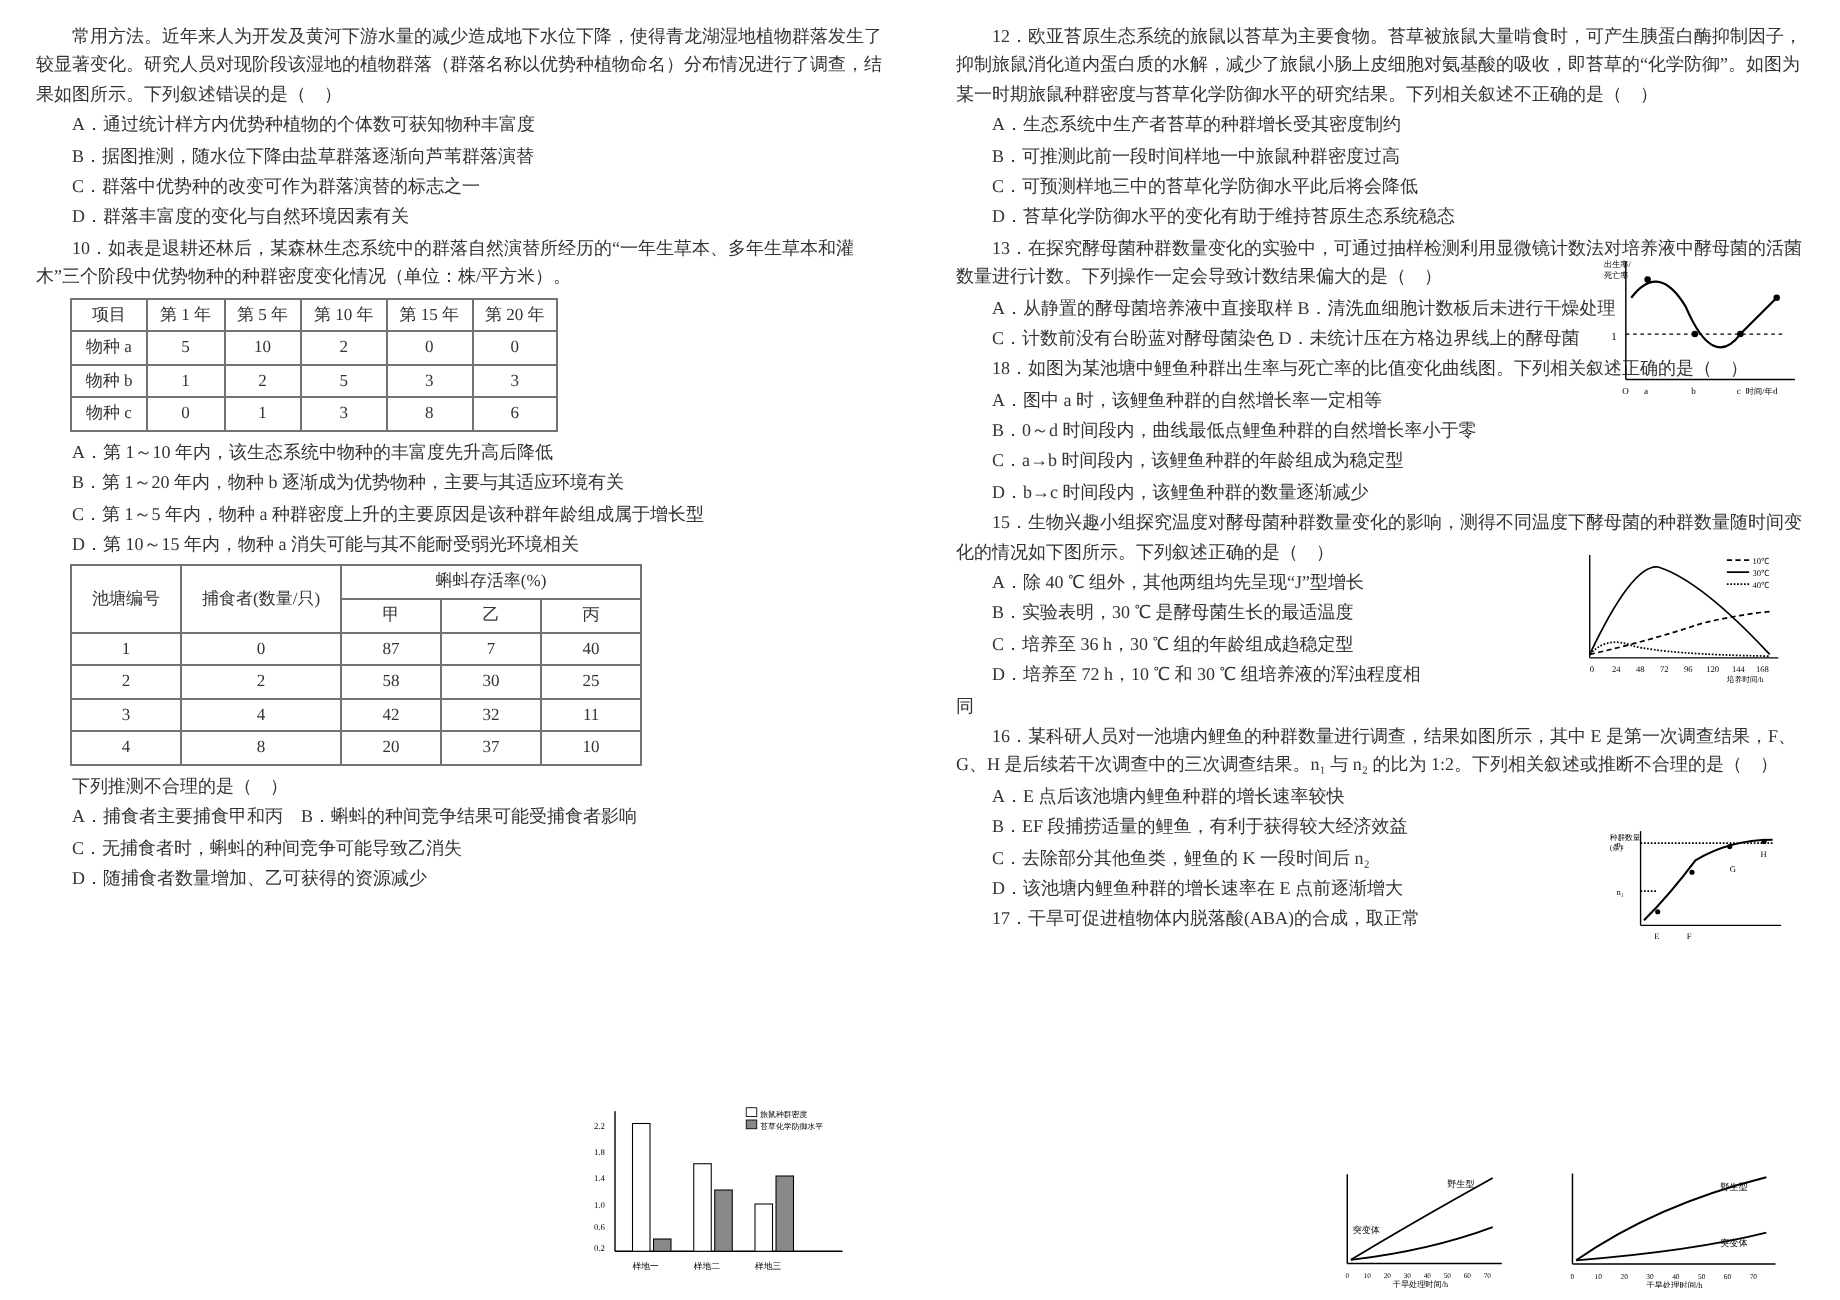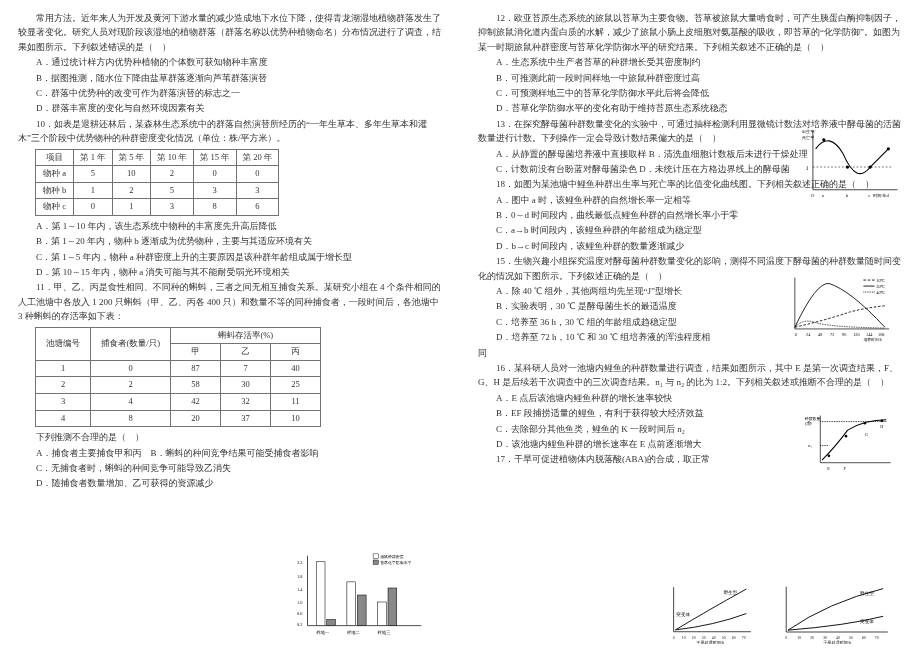--- a/index.html
+++ b/index.html
@@ -96,21 +96,20 @@
       <td>8</td>
       <td>6</td>
     </tr>
   </tbody>
     </table>
   <p class="opt">A．第 1～10 年内，该生态系统中物种的丰富度先升高后降低</p>
   <p class="opt">B．第 1～20 年内，物种 b 逐渐成为优势物种，主要与其适应环境有关</p>
   <p class="opt">C．第 1～5 年内，物种 a 种群密度上升的主要原因是该种群年龄组成属于增长型</p>
   <p class="opt">D．第 10～15 年内，物种 a 消失可能与其不能耐受弱光环境相关</p>
 
-  <p>11．甲、乙、丙是食性相同、不同种的蝌蚪，三者之间无相互捕食关系。某研究小组在 4 个条件相同的人工池塘中各放入 1 200 只蝌蚪（甲、乙、丙各 400 只）和数量不等的同种捕食者，一段时间后，各池塘中 3 种蝌蚪的存活率如下表：</p>
   <table class="tbl2">
     <tbody>
         <tr>
       <td rowspan="2">池塘编号</td>
       <td rowspan="2">捕食者(数量/只)</td>
       <td colspan="3">蝌蚪存活率(%)</td>
     </tr>
     <tr>
       <td>甲</td>
       <td>乙</td>

